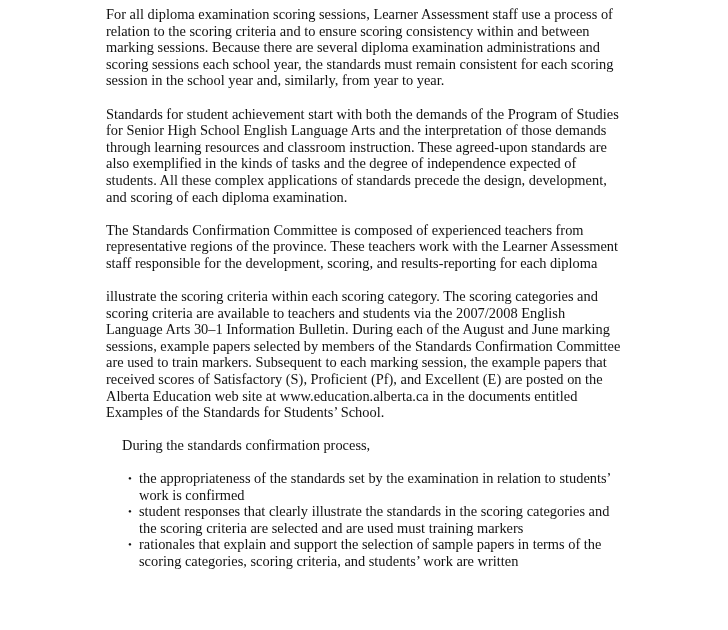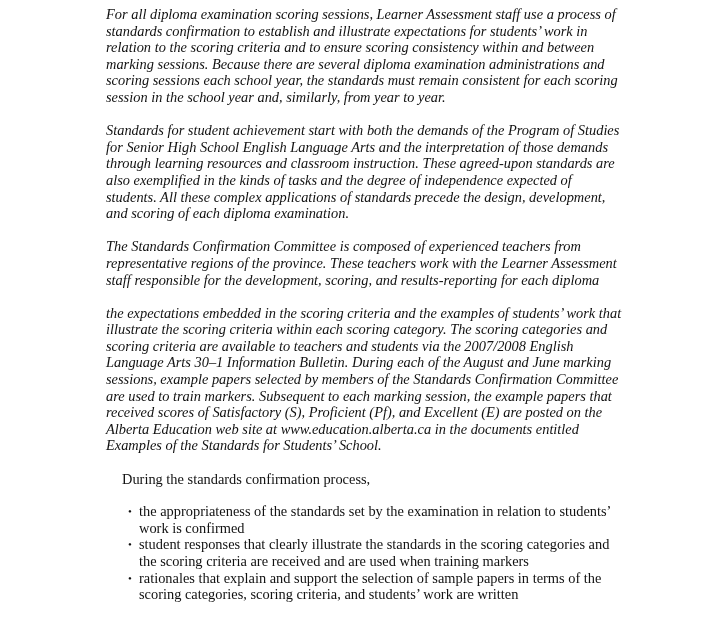--- a/index.html
+++ b/index.html
@@ -19,21 +19,20 @@
       top: 6px;
       width: 540px;
       font-family: "Liberation Serif", serif;
       font-size: 14.4px;
       line-height: 16.6px;
       color: #111111;
     }
     .para {
       margin: 0 0 16.6px 0;
       white-space: nowrap;
-      font-style: italic;
     }
     .line {
       display: block;
       height: 16.6px;
     }
     .intro {
       margin: 16px;
     }
     ul.bullets {
       list-style: none;
@@ -51,21 +50,20 @@
       font-size: 11px;
     }
   </style>
 </head>
 <body>
 
 <div class="page">
 
   <p class="para">
     <span class="line">For all diploma examination scoring sessions, Learner Assessment staff use a process of</span>
-    <span class="line">standards confirmation to establish and illustrate expectations for students’ work in</span>
     <span class="line">relation to the scoring criteria and to ensure scoring consistency within and between</span>
     <span class="line">marking sessions. Because there are several diploma examination administrations and</span>
     <span class="line">scoring sessions each school year, the standards must remain consistent for each scoring</span>
     <span class="line">session in the school year and, similarly, from year to year.</span>
   </p>
 
   <p class="para">
     <span class="line">Standards for student achievement start with both the demands of the Program of Studies</span>
     <span class="line">for Senior High School English Language Arts and the interpretation of those demands</span>
     <span class="line">through learning resources and classroom instruction. These agreed-upon standards are</span>
@@ -74,21 +72,20 @@
     <span class="line">and scoring of each diploma examination.</span>
   </p>
 
   <p class="para">
     <span class="line">The Standards Confirmation Committee is composed of experienced teachers from</span>
     <span class="line">representative regions of the province. These teachers work with the Learner Assessment</span>
     <span class="line">staff responsible for the development, scoring, and results-reporting for each diploma</span>
   </p>
 
   <p class="para">
-    <span class="line">the expectations embedded in the scoring criteria and the examples of students’ work that</span>
     <span class="line">illustrate the scoring criteria within each scoring category. The scoring categories and</span>
     <span class="line">scoring criteria are available to teachers and students via the 2007/2008 English</span>
     <span class="line">Language Arts 30–1 Information Bulletin. During each of the August and June marking</span>
     <span class="line">sessions, example papers selected by members of the Standards Confirmation Committee</span>
     <span class="line">are used to train markers. Subsequent to each marking session, the example papers that</span>
     <span class="line">received scores of Satisfactory (S), Proficient (Pf), and Excellent (E) are posted on the</span>
     <span class="line">Alberta Education web site at www.education.alberta.ca in the documents entitled</span>
     <span class="line">Examples of the Standards for Students’ School.</span>
   </p>
 
@@ -96,21 +93,21 @@
 
   <ul class="bullets">
     <li>
       <span class="bullet-glyph">•</span>
       <span class="line">the appropriateness of the standards set by the examination in relation to students’</span>
       <span class="line">work is confirmed</span>
     </li>
     <li>
       <span class="bullet-glyph">•</span>
       <span class="line">student responses that clearly illustrate the standards in the scoring categories and</span>
-      <span class="line">the scoring criteria are received and are used when training markers</span>
+      <span class="line">the scoring criteria are selected and are used must training markers</span>
     </li>
     <li>
       <span class="bullet-glyph">•</span>
       <span class="line">rationales that explain and support the selection of sample papers in terms of the</span>
       <span class="line">scoring categories, scoring criteria, and students’ work are written</span>
     </li>
   </ul>
 
 </div>
 

